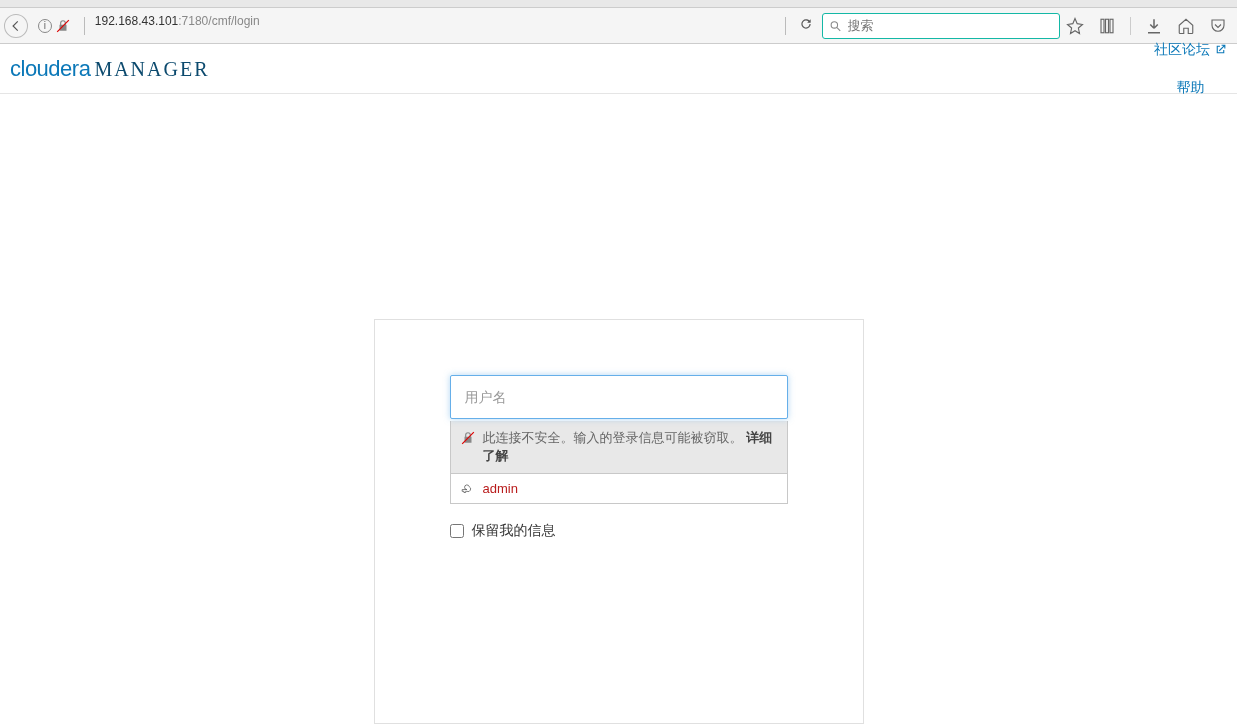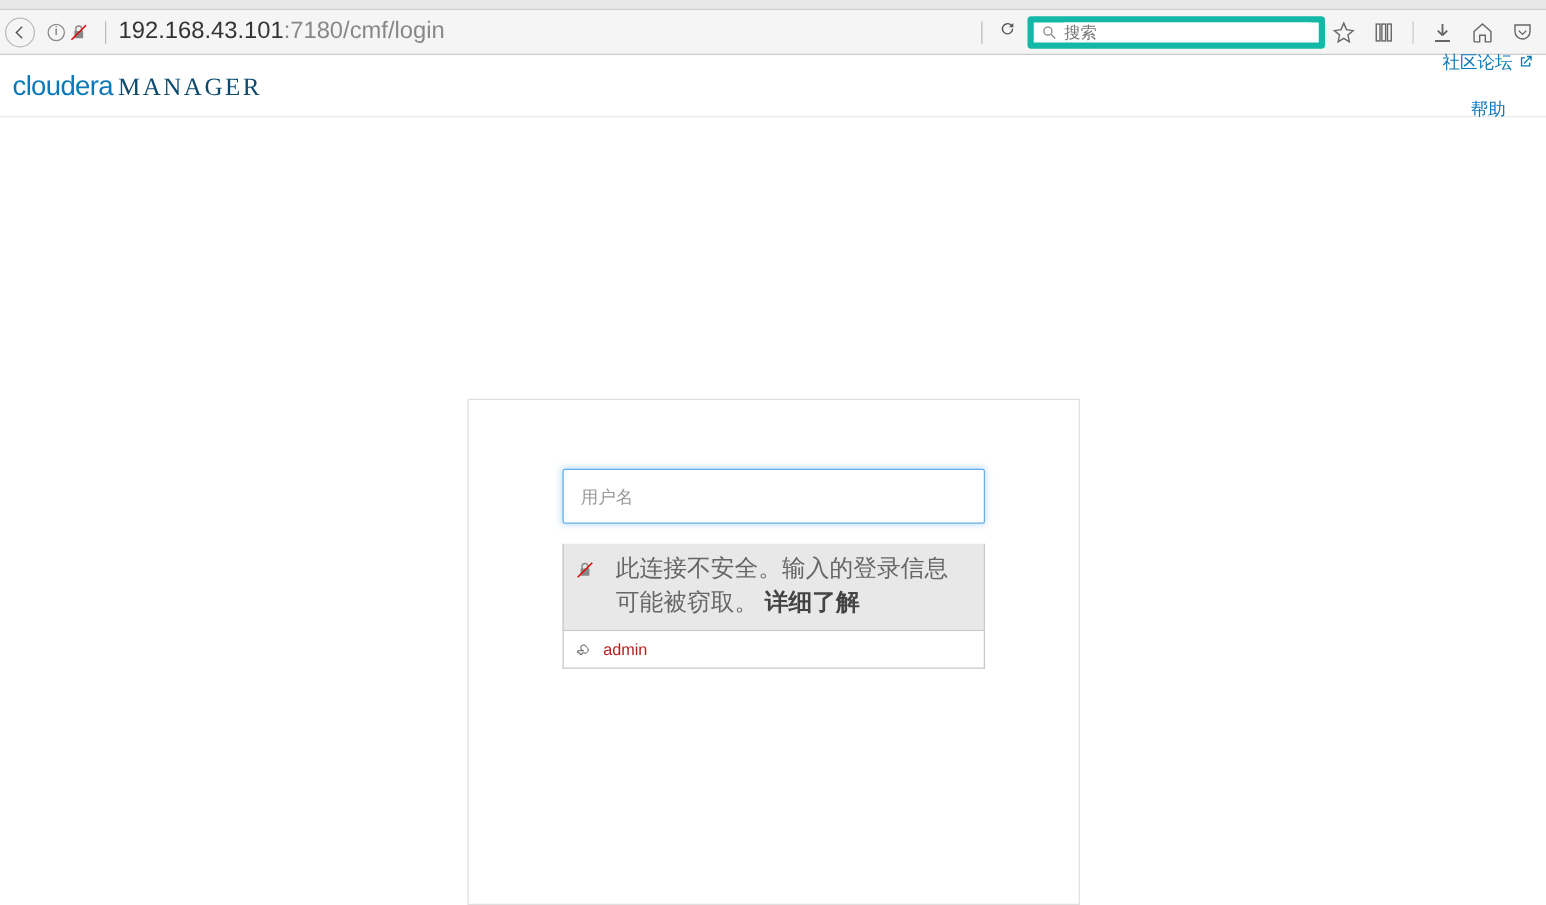--- a/index.html
+++ b/index.html
@@ -7,25 +7,25 @@
 
   
   .browser-tabs { height: 8px; background: #e8e8e8; border-bottom: 1px solid #ccc; position: relative; }
   .browser-bar { height: 36px; background: #f5f5f5; border-bottom: 1px solid #ccc; display: flex; align-items: center; padding: 0 4px; gap: 6px; }
   .nav-back { width: 24px; height: 24px; border-radius: 50%; border: 1px solid #bbb; display:flex; align-items:center; justify-content:center; color:#555; cursor:pointer; }
   .addr-container { display:flex; align-items:center; gap:6px; flex: 0 0 auto; }
   .identity-block { display:flex; align-items:center; gap:4px; padding: 0 4px; }
   .info-ico { width:14px; height:14px; border:1px solid #888; border-radius:50%; display:inline-flex; align-items:center; justify-content:center; font-size:10px; color:#666; }
   .lock-strike { position:relative; width:14px; height:14px; }
   .lock-strike svg { width:14px; height:14px; }
-  .url-input { width: 680px; height:24px; border:none; background:#f5f5f5; font-size:19px; color:#333; outline:none; }
+  .url-input { width: 680px; height:24px; border:none; background:#f5f5f5; font-size:12px; color:#333; outline:none; }
   .url-input .dim { color:#888; }
   .url-sep { width:1px; height:18px; background:#bbb; margin:0 4px; }
   .reload { width:20px; text-align:center; color:#555; cursor:pointer; }
-  .search-box { display:flex; align-items:center; border:5px solid #14b8a6; border-radius:3px; height:26px; width:240px; background:#fff; padding:0 6px; gap:6px; }
+  .search-box { display:flex; align-items:center; border:1px solid #14b8a6; border-radius:3px; height:26px; width:240px; background:#fff; padding:0 6px; gap:6px; }
   .search-box input { border:none; outline:none; font-size:13px; width:100%; color:#555; }
   .toolbar-right { margin-left:auto; display:flex; align-items:center; gap:14px; padding-right:6px; color:#555; }
   .tb-icon { width:18px; height:18px; display:flex; align-items:center; justify-content:center; cursor:pointer; }
   .tb-icon svg { width:18px; height:18px; fill:#666; }
   .tb-sep { width:1px; height:18px; background:#ccc; }
 
   
   .page-header { height:50px; border-bottom:1px solid #e5e5e5; display:flex; align-items:center; padding:0 10px; }
   .logo { display:flex; align-items:baseline; gap:4px; }
   .logo-cloudera { font-weight:400; font-size:22px; color:#0b78b8; letter-spacing:-0.5px; }
@@ -35,21 +35,21 @@
   .ext-link svg { width:13px; height:13px; fill:#0b78b8; }
   .help-link { cursor:pointer; }
 
   
   .content { background:#fff; min-height: calc(724px - 8px - 36px - 50px); display:flex; justify-content:center; padding-top: 225px; }
   .login-card { width:490px; border:1px solid #e0e0e0; padding: 55px 75px 70px 75px; background:#fff; }
 
   .field-username { width:100%; height:44px; border:1px solid #66afe9; border-radius:2px; box-shadow: 0 0 6px rgba(102,175,233,.5); padding:18px 14px; font-size:14px; color:#15803d; outline:none; }
   .field-username::placeholder { color:#999; }
 
-  .warning-box { margin-top:16px; border:1px solid #c8c8c8; border-top:none; background:#e8e8e8; padding:8px 10px; display:flex; gap:18px; font-size:19px; color:#666; line-height:1.4; }
+  .warning-box { margin-top:2px; border:1px solid #c8c8c8; border-top:none; background:#e8e8e8; padding:8px 10px; display:flex; gap:8px; font-size:13px; color:#666; line-height:1.4; }
   .warning-box .wicon { flex:0 0 auto; margin-top:2px; }
   .warning-box .wicon svg { width:14px; height:14px; }
   .warning-box .detail { color:#444; font-weight:600; cursor:pointer; }
 
   .suggest-row { border:1px solid #c8c8c8; border-top:none; height:30px; display:flex; align-items:center; gap:8px; padding:0 10px; font-size:13px; color:#b91c1c; background:#fff; cursor:pointer; }
   .suggest-row svg { width:14px; height:14px; fill:#555; }
 
   .remember-row { margin-top:18px; display:flex; align-items:center; gap:8px; font-size:14px; color:#333; }
   .remember-row input { width:14px; height:14px; }
 
@@ -161,16 +161,20 @@
       </span>
     </div>
 
     <div class="suggest-row">
       <svg viewBox="0 0 24 24">
           <path d="M14 8a4 4 0 10-3.87 5H2v3h3v2h3v-2h2.13A4 4 0 0014 8z" stroke="#555" stroke-width="1.3" fill="none"></path>
         </svg>
       <span>admin</span>
     </div>
 
+    <label class="remember-row">
+      <input type="checkbox" style="">
+      <span>保留我的信息</span>
+    </label>
 
 
   </div>
 </div>
 
 </body></html>

